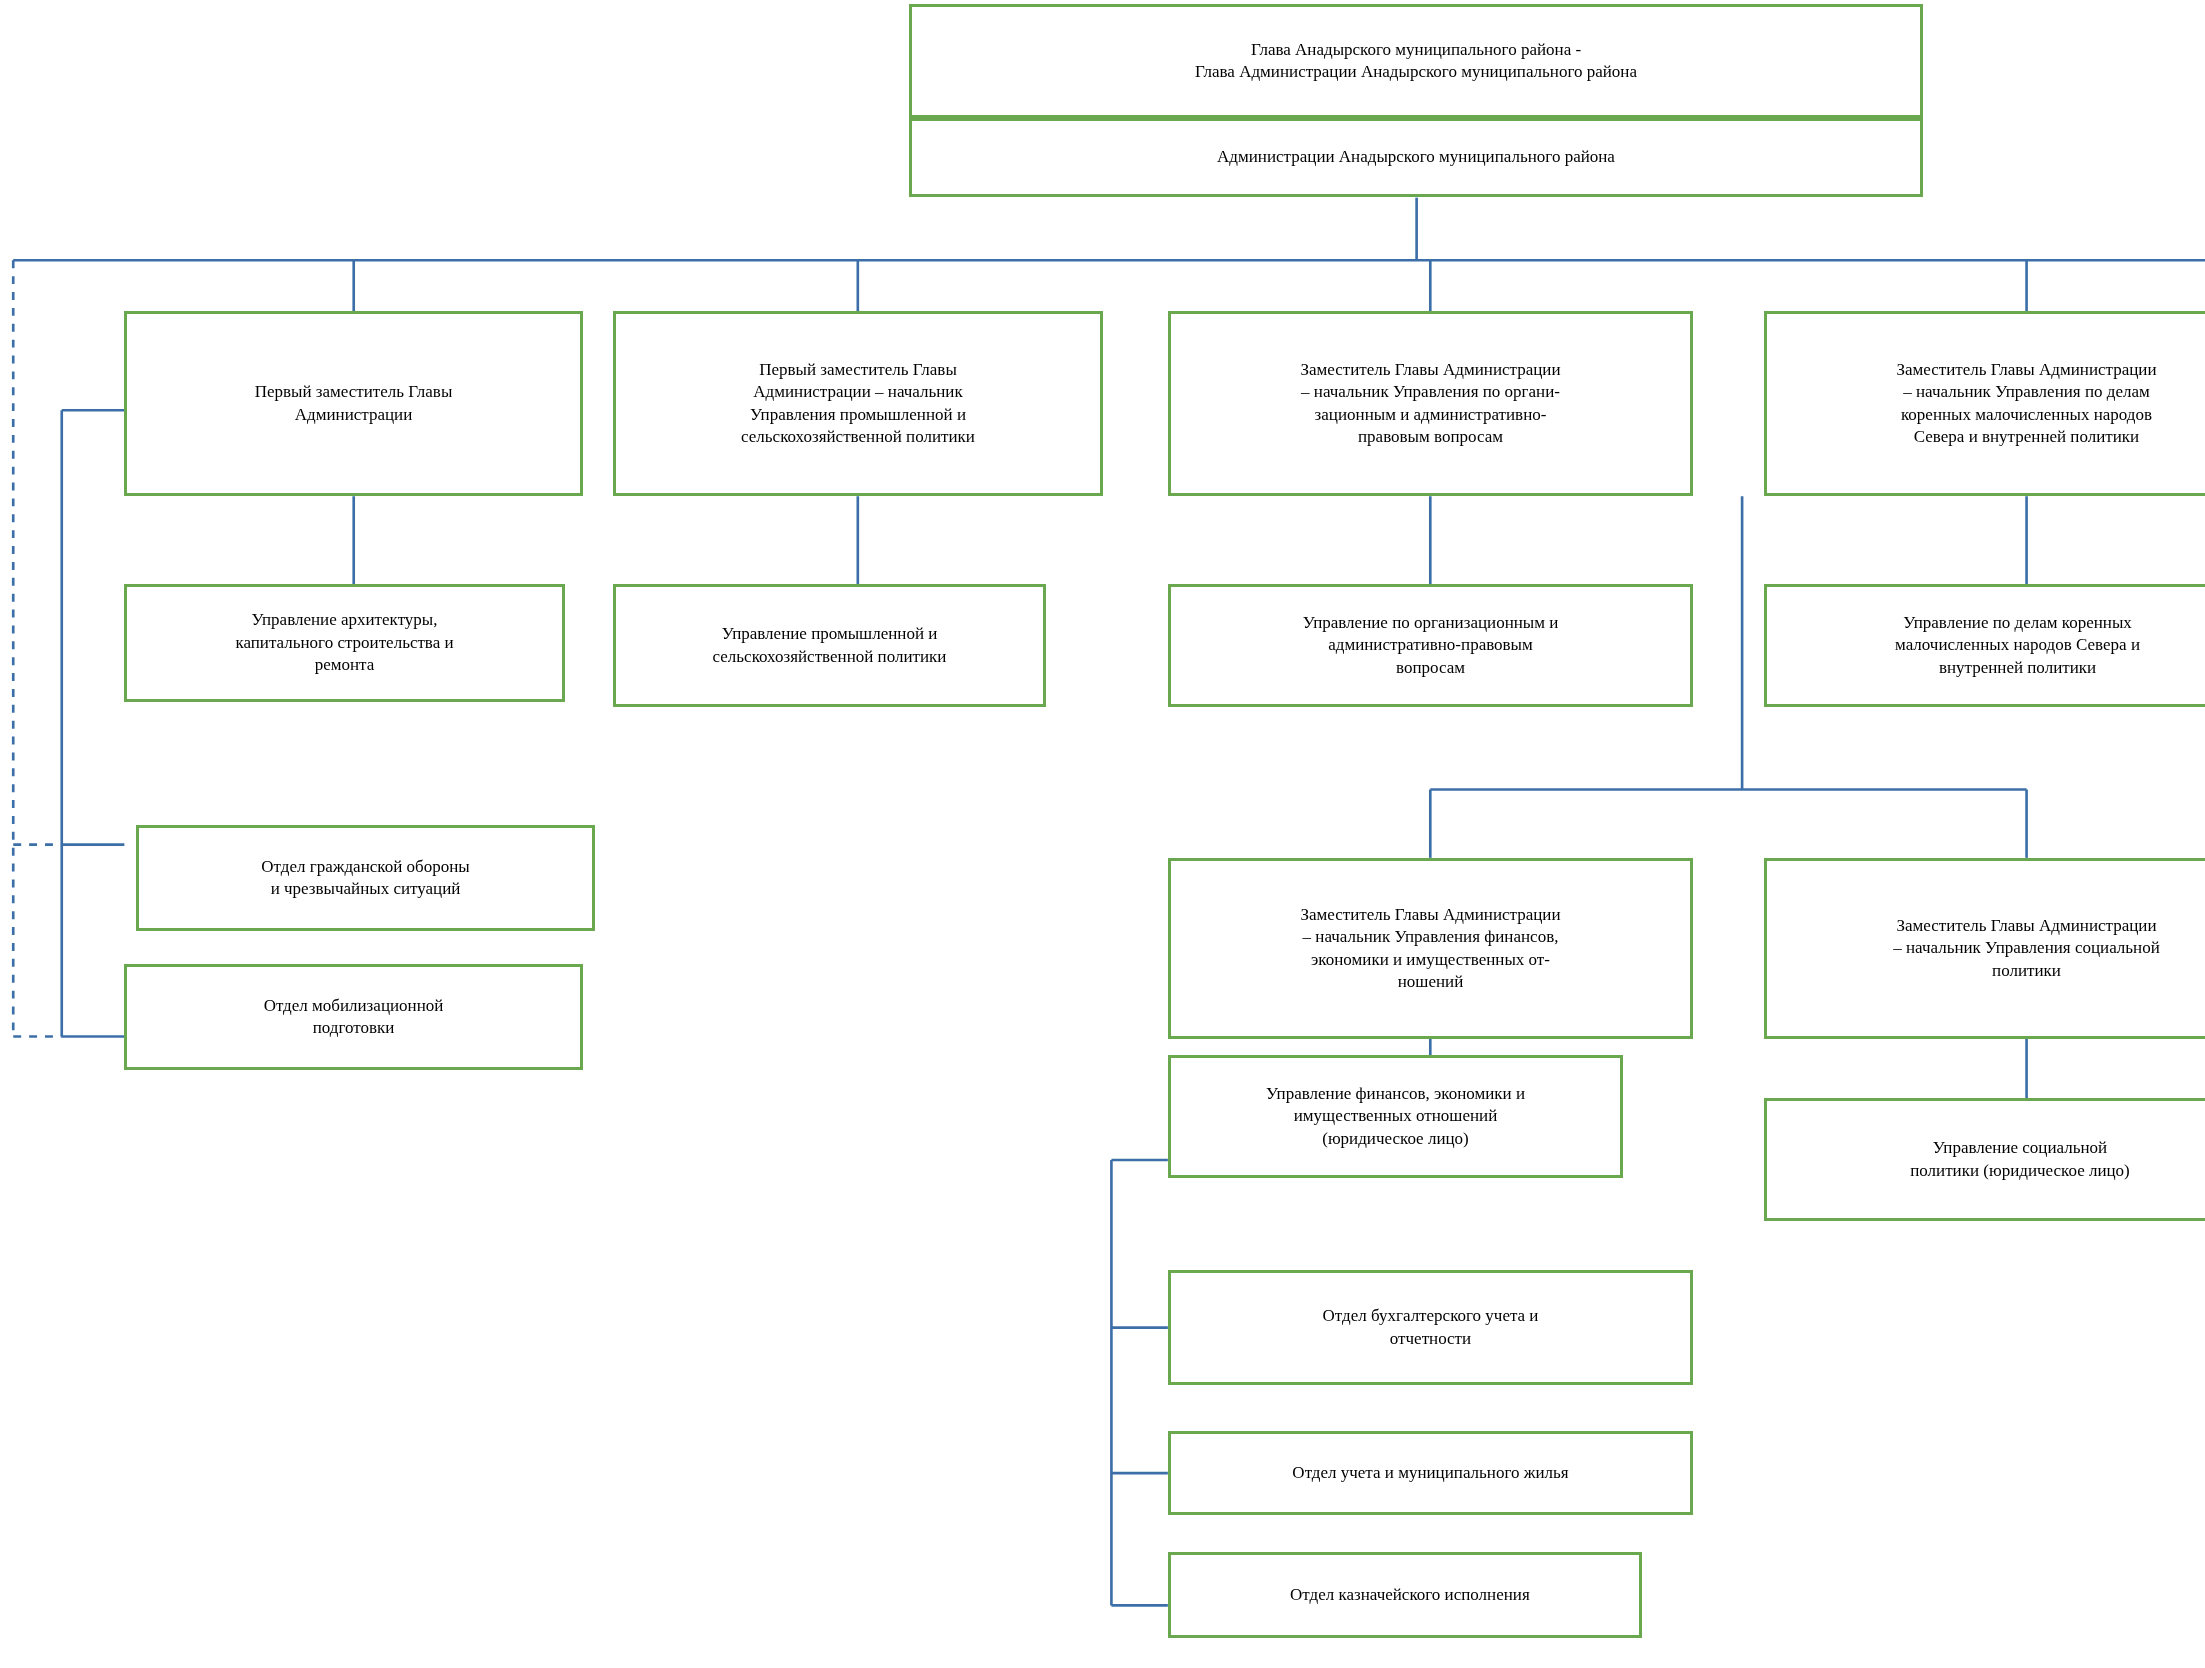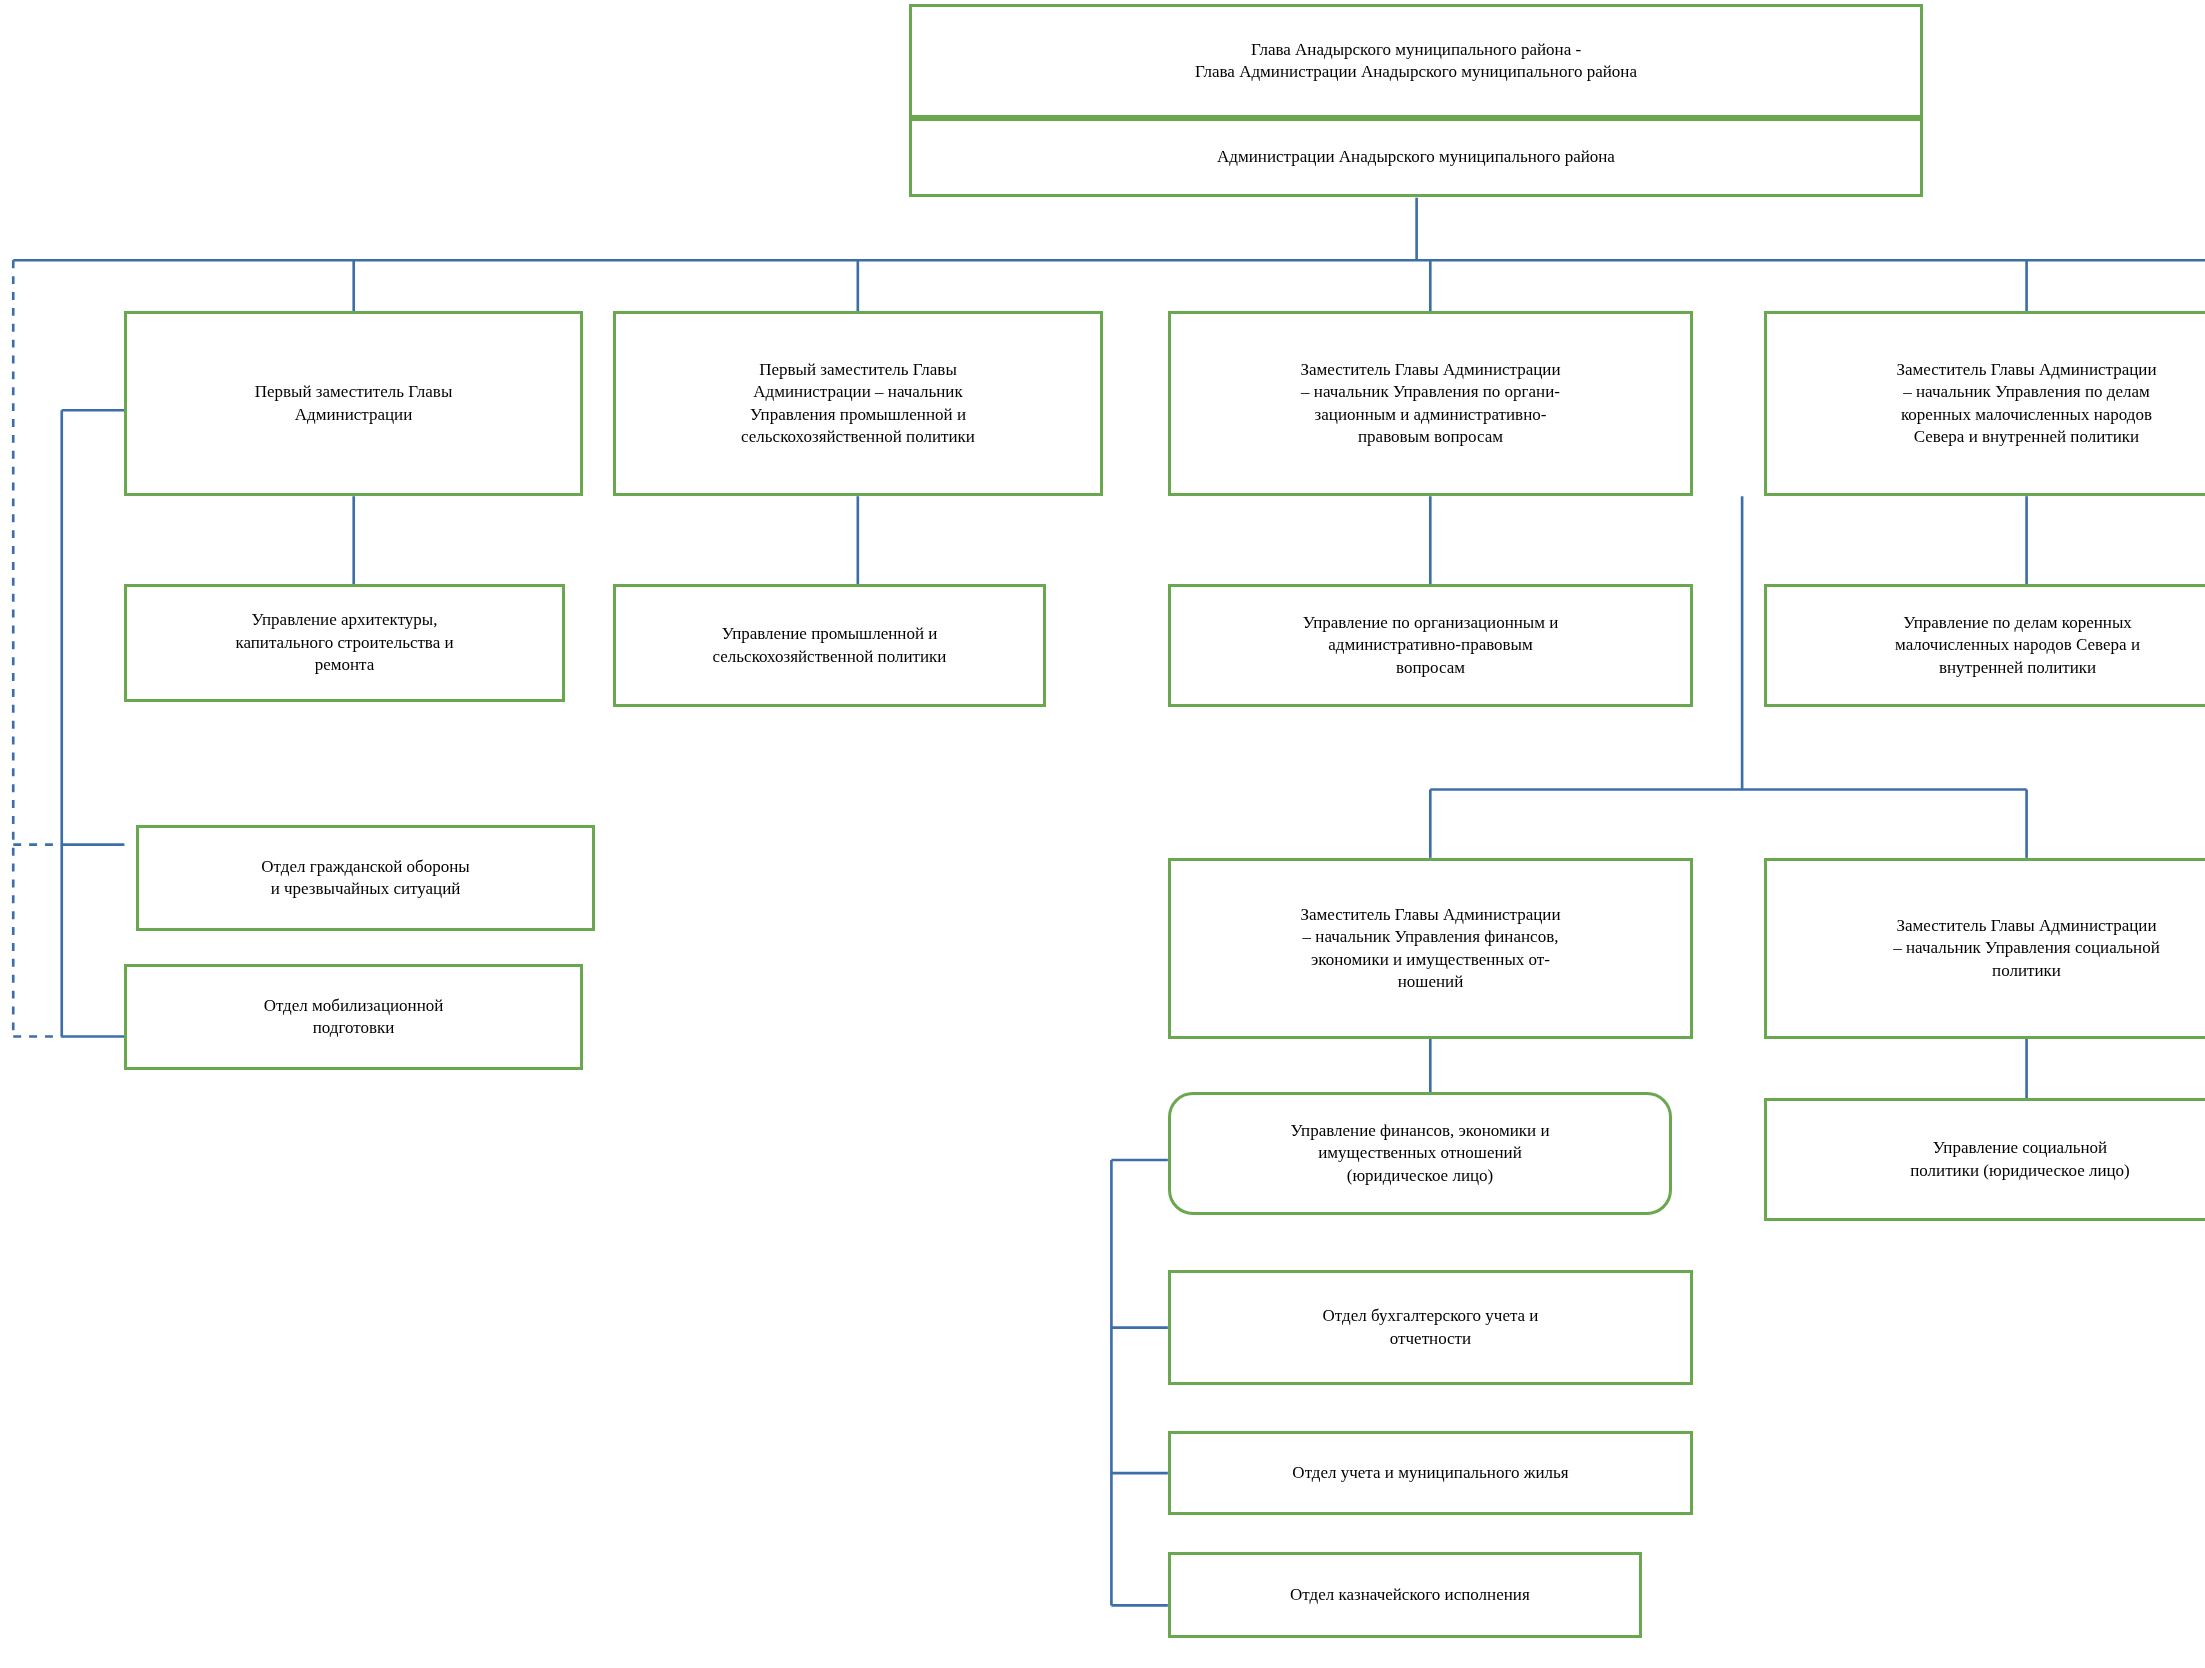--- a/index.html
+++ b/index.html
@@ -144,21 +144,21 @@
   <div class="node" style="left:124px;top:964px;width:459px;height:106px;text-align:center;">
     <span class="label">Отдел мобилизационной<br>подготовки</span>
   </div>
   <div class="node" style="left:1168px;top:858px;width:525px;height:181px;">
     <span class="label">Заместитель Главы Администрации<br>– начальник Управления финансов,<br>экономики и имущественных от-<br>ношений</span>
   </div>
   <div class="node" style="left:1764px;top:858px;width:525px;height:181px;">
     <span class="label">Заместитель Главы Администрации<br>– начальник Управления социальной<br>политики</span>
   </div>
 
-  <div class="node" style="left:1168px;top:1092px;width:504px;height:123px;border-radius:25px;">
+  <div class="node" style="left:1168px;top:1055px;width:455px;height:123px;">
     <span class="label">Управление финансов, экономики и<br>имущественных отношений<br>(юридическое лицо)</span>
   </div>
   <div class="node" style="left:1764px;top:1098px;width:512px;height:123px;">
     <span class="label">Управление социальной<br>политики  (юридическое лицо)</span>
   </div>
   <div class="node" style="left:1168px;top:1270px;width:525px;height:115px;">
     <span class="label">Отдел бухгалтерского учета и<br>отчетности</span>
   </div>
   <div class="node" style="left:1168px;top:1431px;width:525px;height:84px;">
     <span class="label">Отдел учета и муниципального жилья</span>

